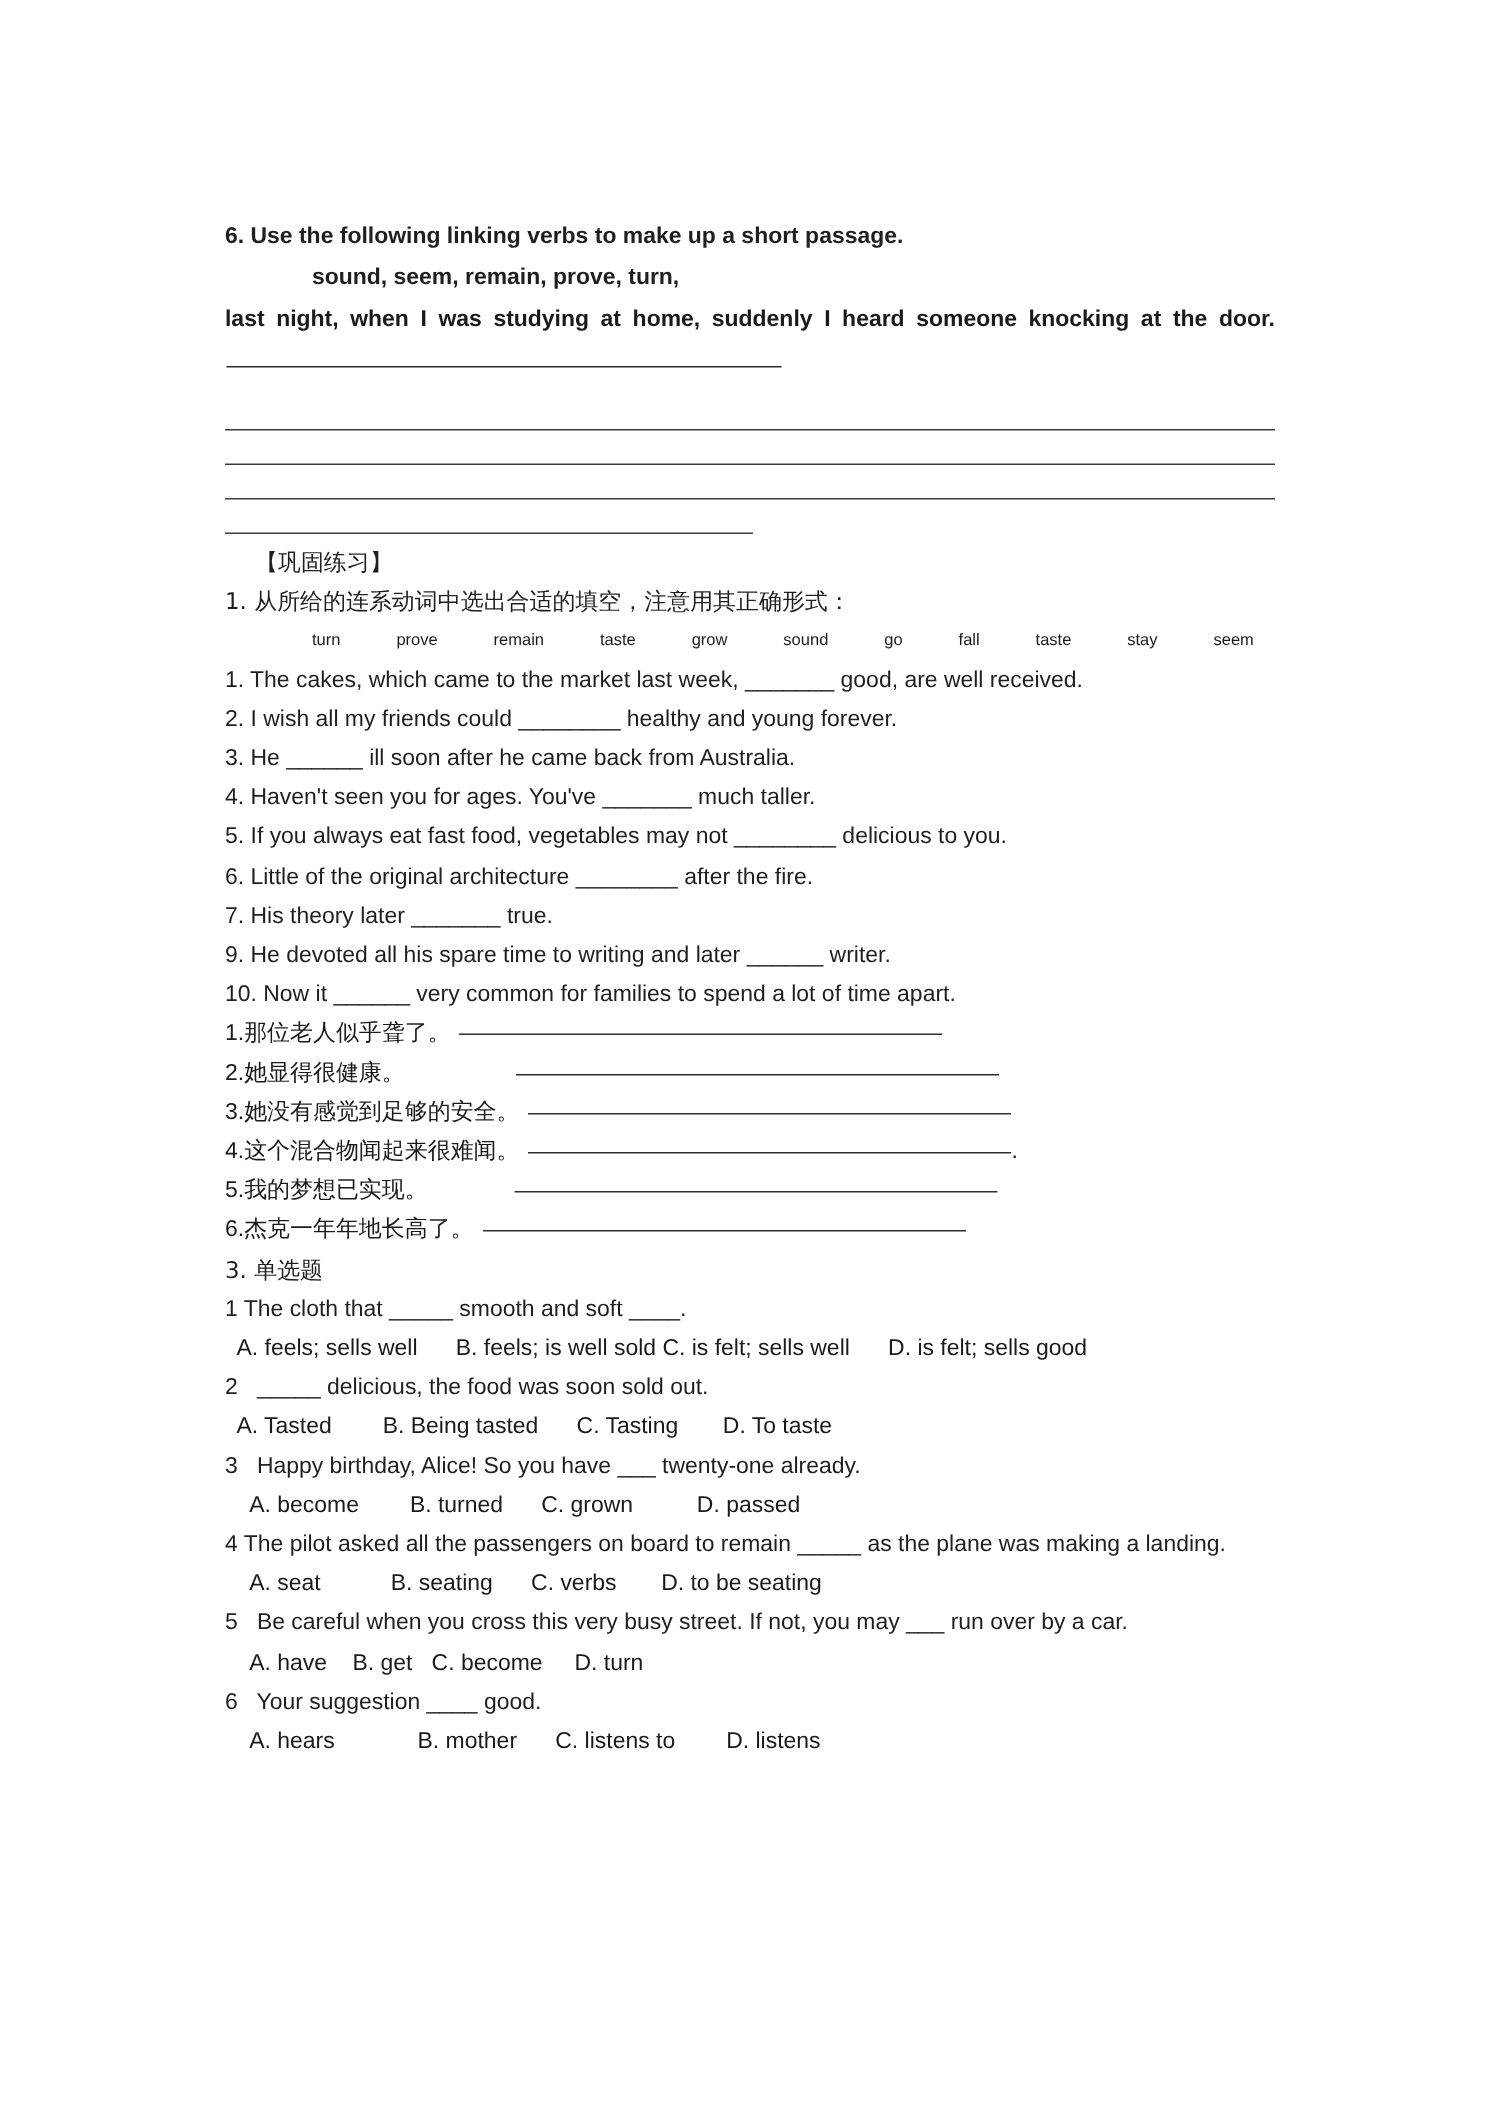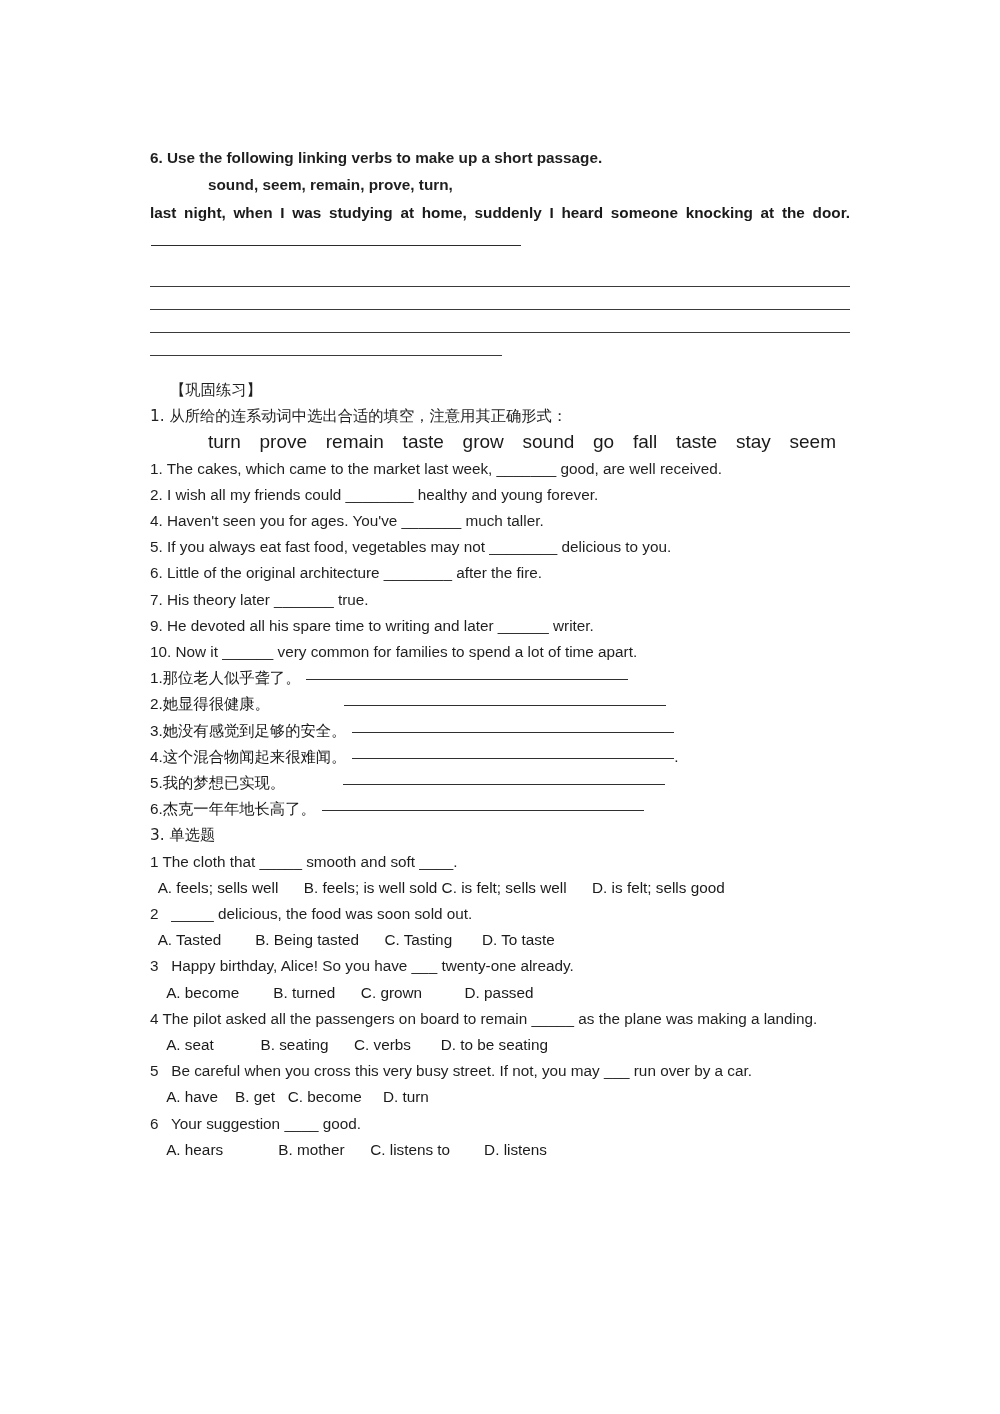--- a/index.html
+++ b/index.html
@@ -73,42 +73,42 @@
     position: absolute;
     left: 0;
     bottom: 4px;
     height: 0;
     border-bottom: 1.4px solid #3a3a3a;
   }
   .rule-full .bar { width: 700px; }
   .rule-short .bar { width: 352px; }
 
   
-  .block { margin-top: 17px; }
+  .block { margin-top: 2px; }
   .cn {
     font-family: "DejaVu Sans", "Liberation Sans", sans-serif;
     font-size: 15.3px;
   }
   .row {
     font-size: 15.3px;
     line-height: 26.2px;
     color: #1f1f1f;
     white-space: pre;
   }
   .row-wrap {
     white-space: pre-wrap;
   }
 
   
   .wordbank {
     display: flex;
     justify-content: space-between;
     padding-left: 58px;
     padding-right: 14px;
-    font-size: 19px;
+    font-size: 11px;
     line-height: 26.2px;
   }
 
   
   .tr-row {
     display: flex;
     align-items: baseline;
     line-height: 26.2px;
     font-size: 15.3px;
   }
@@ -179,20 +179,21 @@
           <span>sound</span>
           <span>go</span>
           <span>fall</span>
           <span>taste</span>
           <span>stay</span>
           <span>seem</span>
         </div>
 
         <div class="row row-wrap">1. The cakes, which came to the market last week, _______ good, are well received.</div>
         <div class="row row-wrap">2. I wish all my friends could ________ healthy and young forever.</div>
+        <div class="row row-wrap">3. He ______ ill soon after he came back from Australia.</div>
         <div class="row row-wrap">4. Haven't seen you for ages. You've _______ much taller.</div>
         <div class="row row-wrap">5. If you always eat fast food, vegetables may not ________ delicious to you.</div>
         <div class="row row-wrap">6. Little of the original architecture ________ after the fire.</div>
         <div class="row row-wrap">7. His theory later _______ true.</div>
         <div class="row row-wrap">9. He devoted all his spare time to writing and later ______ writer.</div>
         <div class="row row-wrap">10. Now it ______ very common for families to spend a lot of time apart.</div>
       </div>
 
       <div>
 

